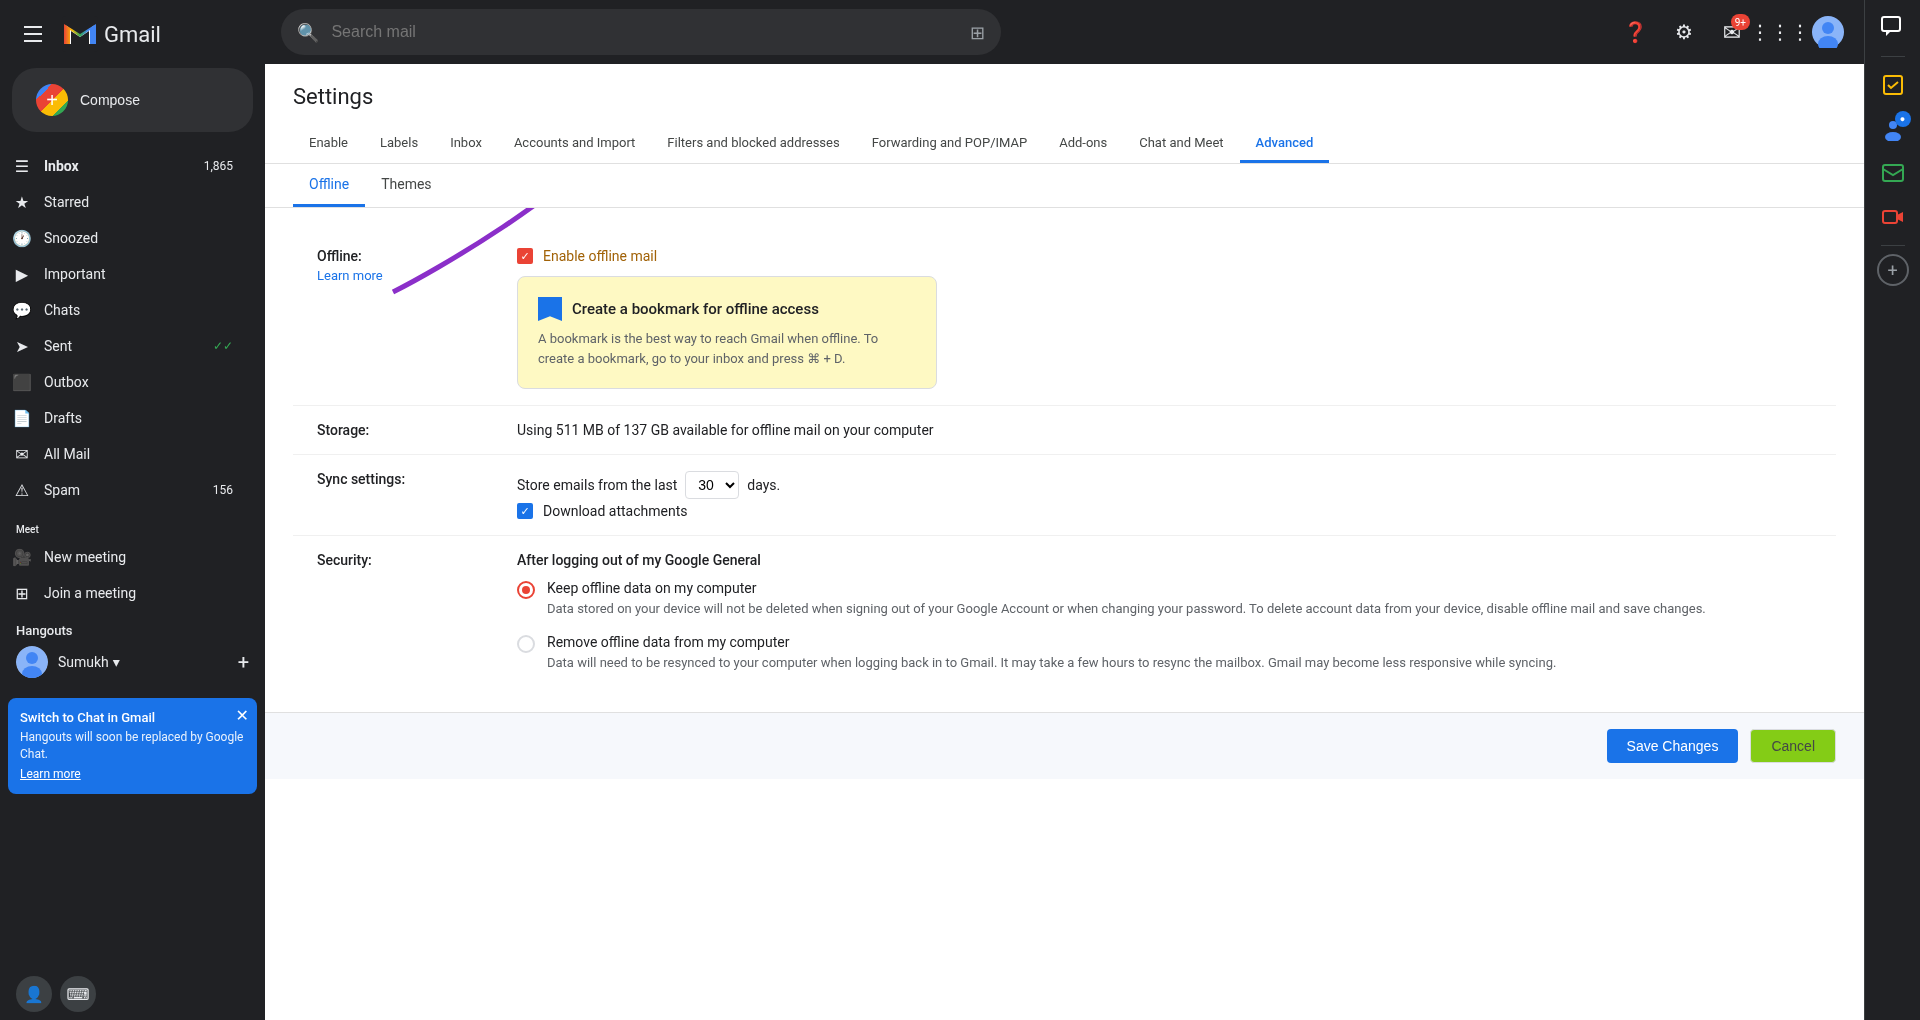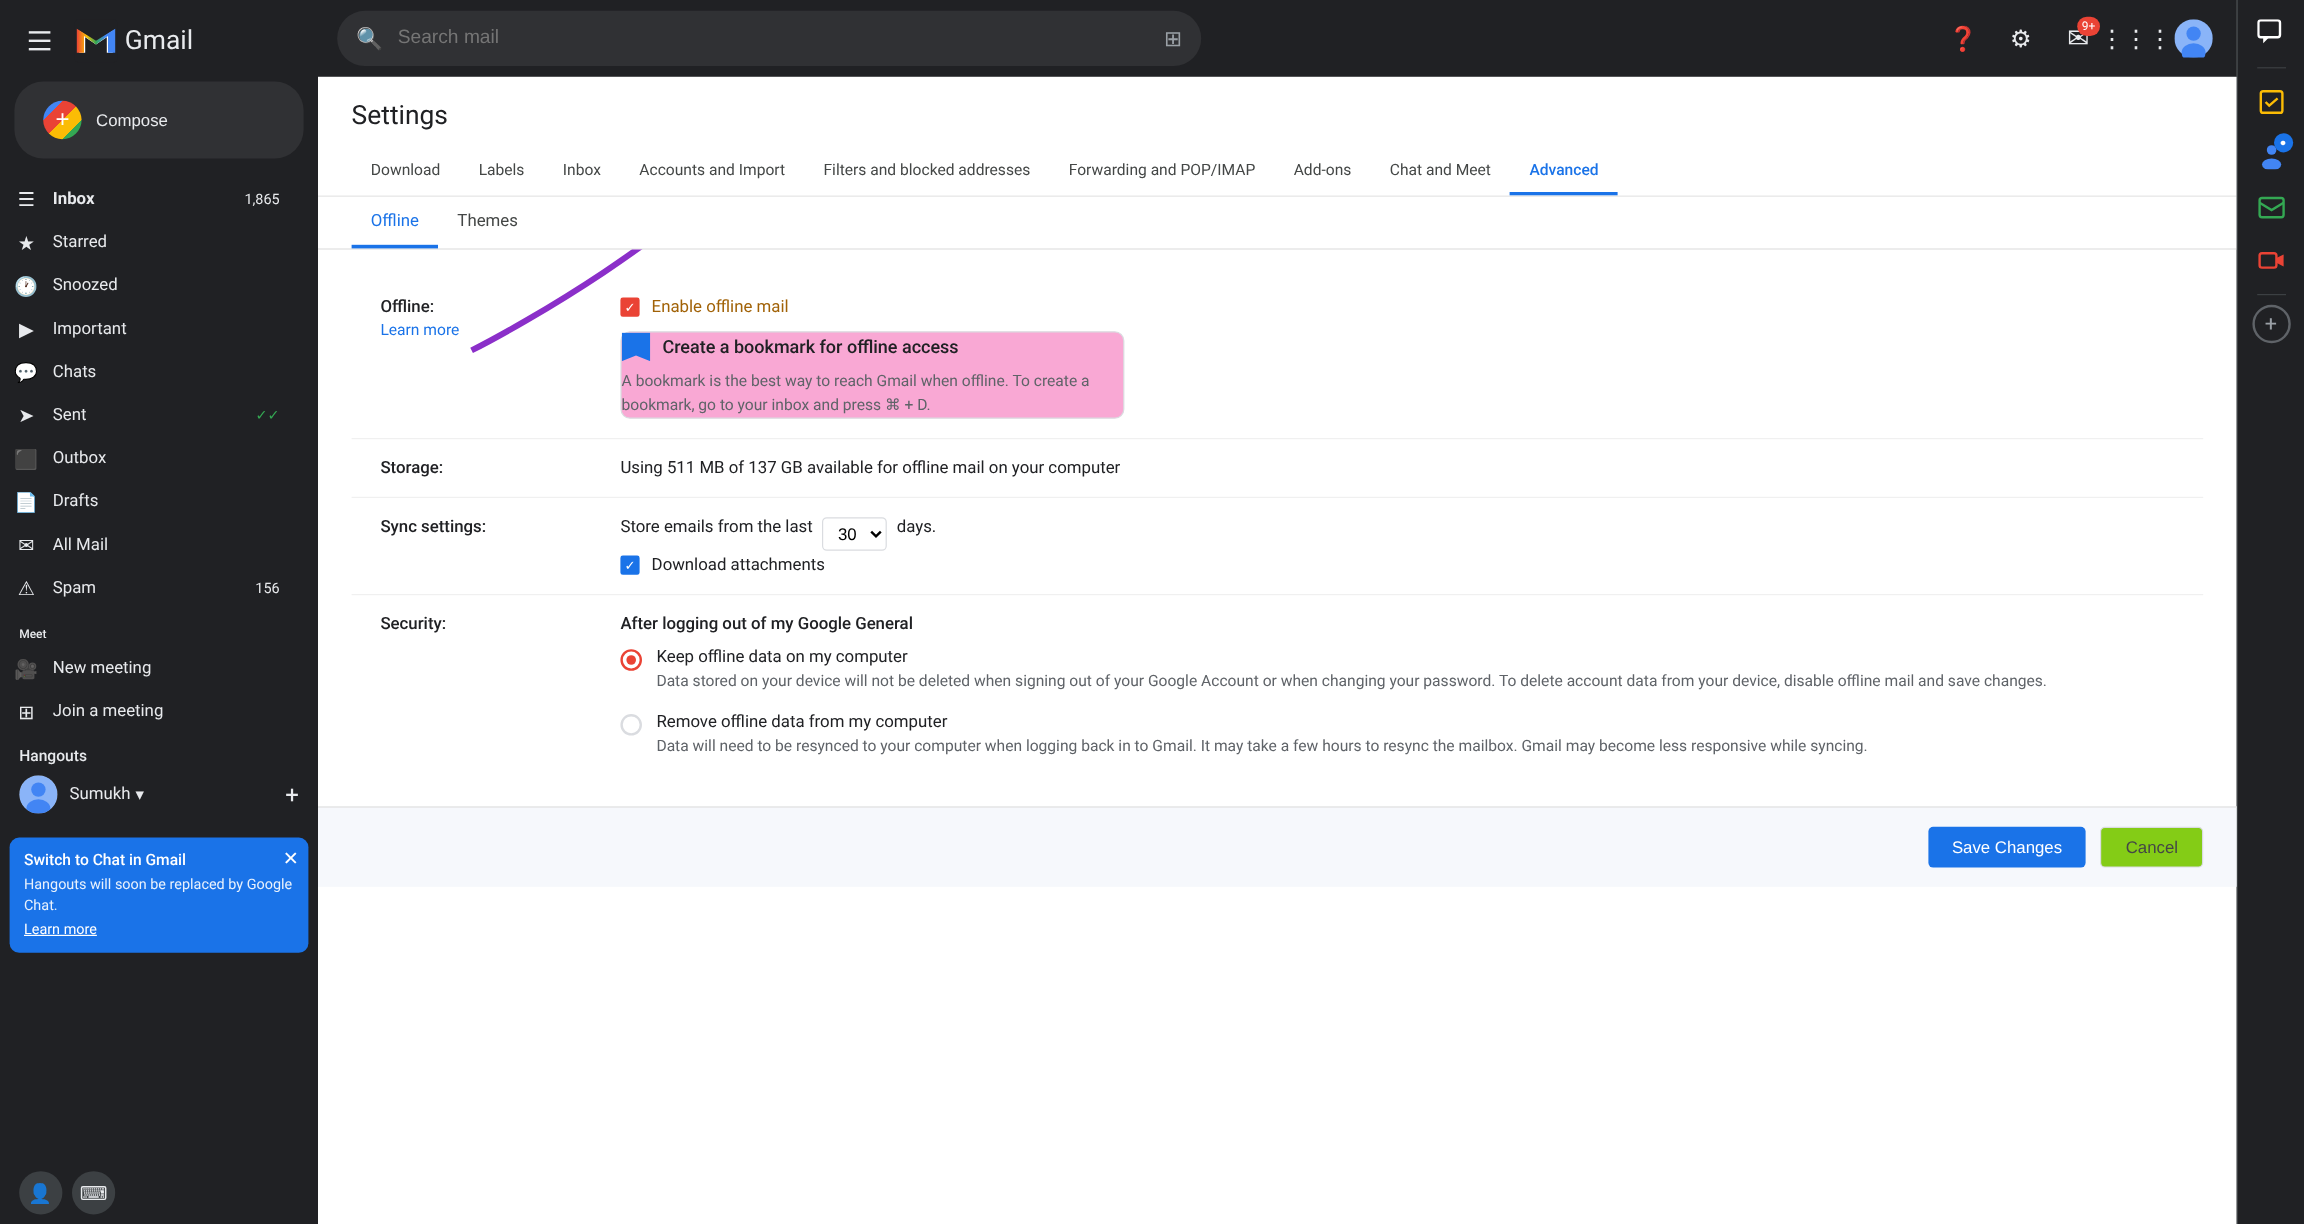--- a/index.html
+++ b/index.html
@@ -68,27 +68,27 @@
     .setting-label { width: 200px; font-size: 14px; color: #202124; font-weight: 500; flex-shrink: 0; padding-right: 20px; }
     .setting-label .learn-more { display: block; color: #1a73e8; font-weight: 400; cursor: pointer; font-size: 13px; margin-top: 4px; }
     .setting-content { flex: 1; font-size: 14px; color: #202124; }
 
     .offline-enable { display: flex; align-items: center; gap: 10px; font-size: 14px; color: #a16207; cursor: pointer; margin-bottom: 12px; }
     .checkbox-red { width: 16px; height: 16px; border: 2px solid #ea4335; background: #ea4335; display: flex; align-items: center; justify-content: center; border-radius: 2px; flex-shrink: 0; }
     .checkbox-red::after { content: '✓'; color: white; font-size: 11px; }
     .checkbox-blue { width: 16px; height: 16px; border: 2px solid #1a73e8; background: #1a73e8; display: flex; align-items: center; justify-content: center; border-radius: 2px; flex-shrink: 0; }
     .checkbox-blue::after { content: '✓'; color: white; font-size: 11px; }
 
-    .bookmark-card { background: #f9a8d4; border: 1px solid #dadce0; border-radius: 8px; max-width: 420px; }
+    .bookmark-card { background: #fef9c3; border: 1px solid #dadce0; border-radius: 8px; padding: 20px; max-width: 420px; }
     .bookmark-card-header { display: flex; align-items: center; gap: 10px; margin-bottom: 8px; font-size: 15px; font-weight: 500; color: #202124; }
     .bookmark-icon { width: 24px; height: 24px; background: #1a73e8; clip-path: polygon(0 0, 100% 0, 100% 100%, 50% 80%, 0 100%); flex-shrink: 0; }
     .bookmark-card p { font-size: 13px; color: #5f6368; line-height: 1.5; }
 
     .storage-text { font-size: 14px; color: #202124; }
-    .sync-days { display: flex; align-items: flex-start; gap: 8px; font-size: 14px; color: #202124; }
+    .sync-days { display: flex; align-items: center; gap: 8px; font-size: 14px; color: #202124; }
     select.days-select { border: 1px solid #dadce0; border-radius: 4px; padding: 4px 8px; font-size: 14px; background: white; cursor: pointer; }
     .download-check { display: flex; align-items: center; gap: 10px; font-size: 14px; color: #202124; cursor: pointer; margin-top: 4px; }
 
     .security-section { font-size: 14px; color: #202124; }
     .security-title { font-weight: 500; font-size: 14px; margin-bottom: 12px; }
     .radio-option { display: flex; gap: 12px; margin-bottom: 16px; }
     .radio-btn { width: 18px; height: 18px; border-radius: 50%; border: 2px solid #dadce0; flex-shrink: 0; margin-top: 1px; display: flex; align-items: center; justify-content: center; }
     .radio-btn.selected { border-color: #ea4335; }
     .radio-btn.selected::after { content: ''; width: 8px; height: 8px; border-radius: 50%; background: #ea4335; }
     .radio-text p { font-size: 14px; color: #202124; margin-bottom: 4px; }
@@ -258,21 +258,21 @@
             <ellipse cx="16" cy="28" rx="10" ry="8" fill="#4285f4"></ellipse>
           </svg>
       </div>
     </div>
   </div>
 
   <div class="settings-body-wrap">
     <div class="settings-header">
       <h1 class="settings-title">Settings</h1>
       <div class="settings-tabs">
-        <div class="settings-tab">Download</div>
+        <div class="settings-tab">Enable</div>
         <div class="settings-tab">Labels</div>
         <div class="settings-tab">Inbox</div>
         <div class="settings-tab">Accounts and Import</div>
         <div class="settings-tab">Filters and blocked addresses</div>
         <div class="settings-tab">Forwarding and POP/IMAP</div>
         <div class="settings-tab">Add-ons</div>
         <div class="settings-tab">Chat and Meet</div>
         <div class="settings-tab active">Advanced</div>
       </div>
     </div>

